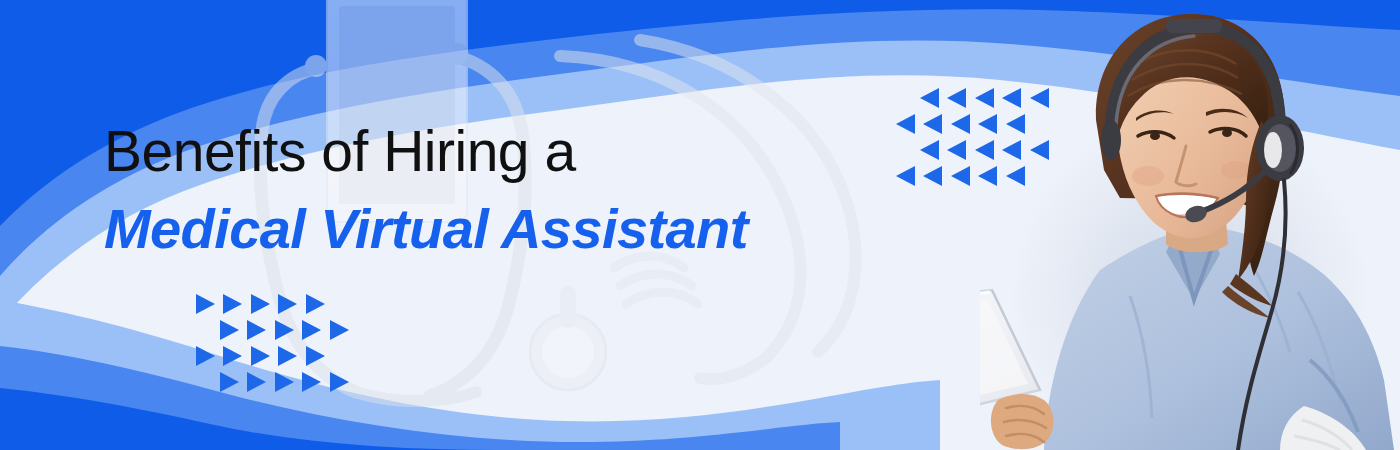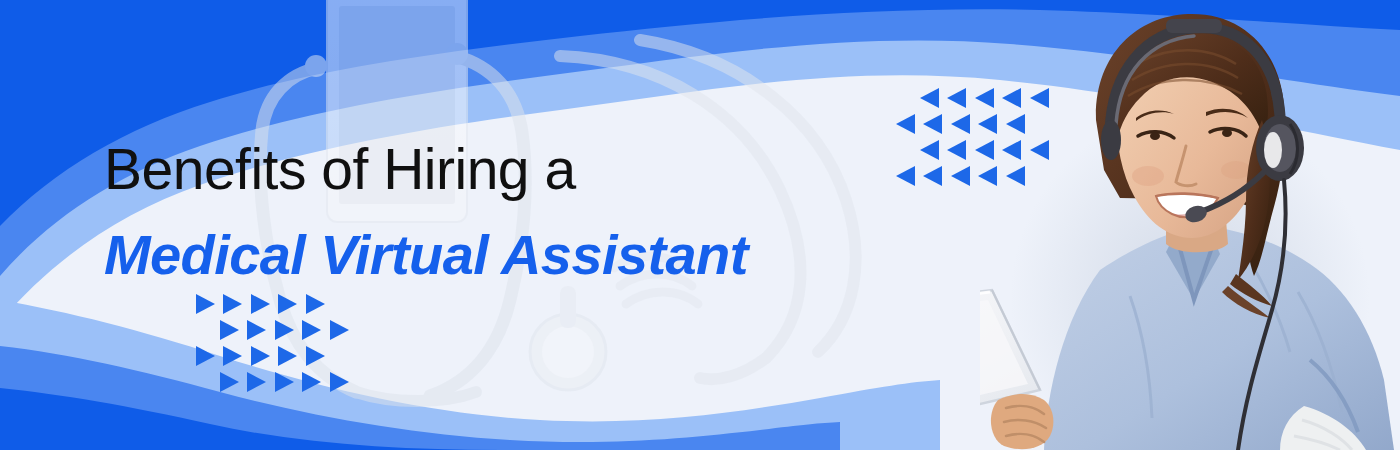--- a/index.html
+++ b/index.html
@@ -31,31 +31,30 @@
     left:104px; top:118px;
     z-index:6;
   }
   .hl-line1 {
     font-size:57px;
     line-height:66px;
     font-weight:400;
     color:#101010;
     letter-spacing:-0.5px;
     white-space:nowrap;
-    margin-top:18px;
   }
   .hl-line2 {
     font-size:56px;
     line-height:70px;
     font-weight:700;
     font-style:italic;
     color:#1560ec;
     letter-spacing:-0.6px;
     white-space:nowrap;
-    margin-top:18px;
+    margin-top:10px;
   }
 
   
   .tri-grid { position:absolute; z-index:5; }
   .tri-row  { display:block; height:26px; white-space:nowrap; }
   .tri {
     display:inline-block;
     width:0; height:0;
     margin-right:4px;
     vertical-align:top;

